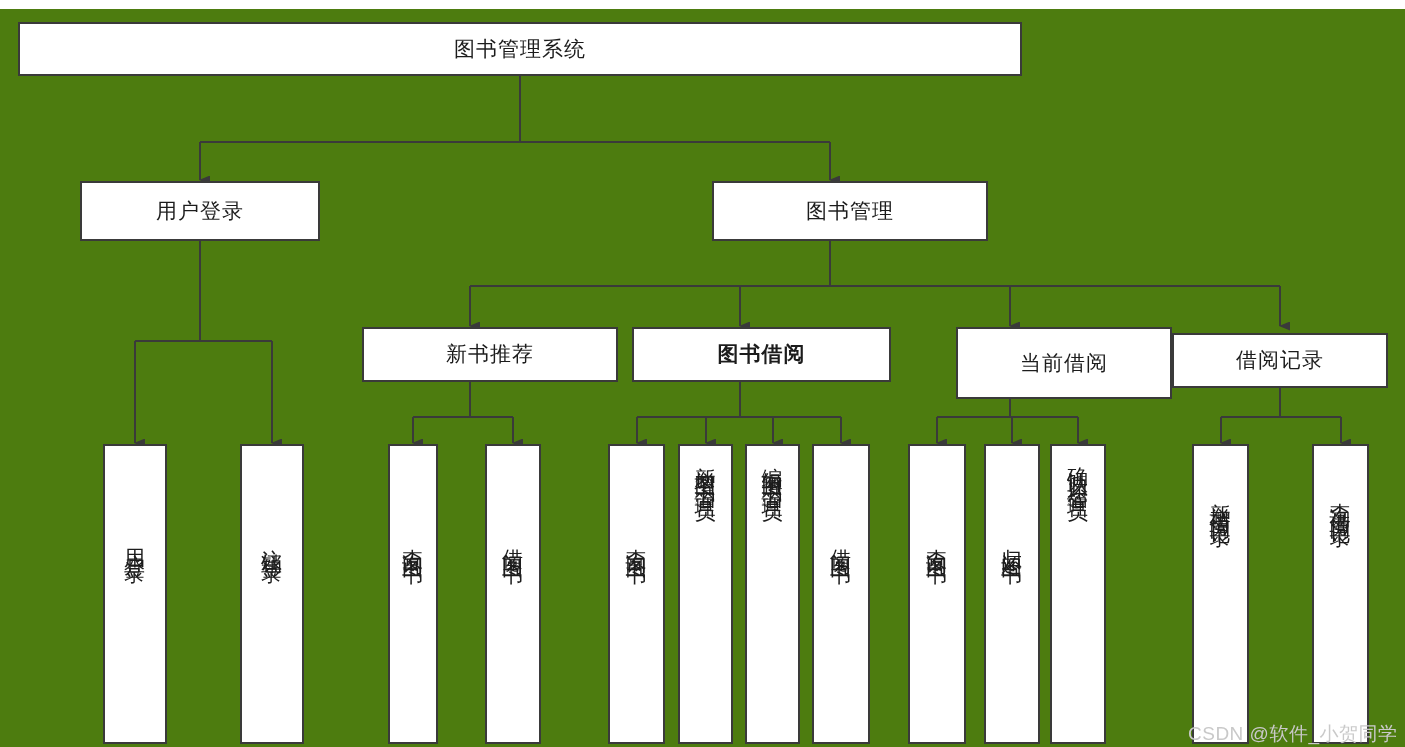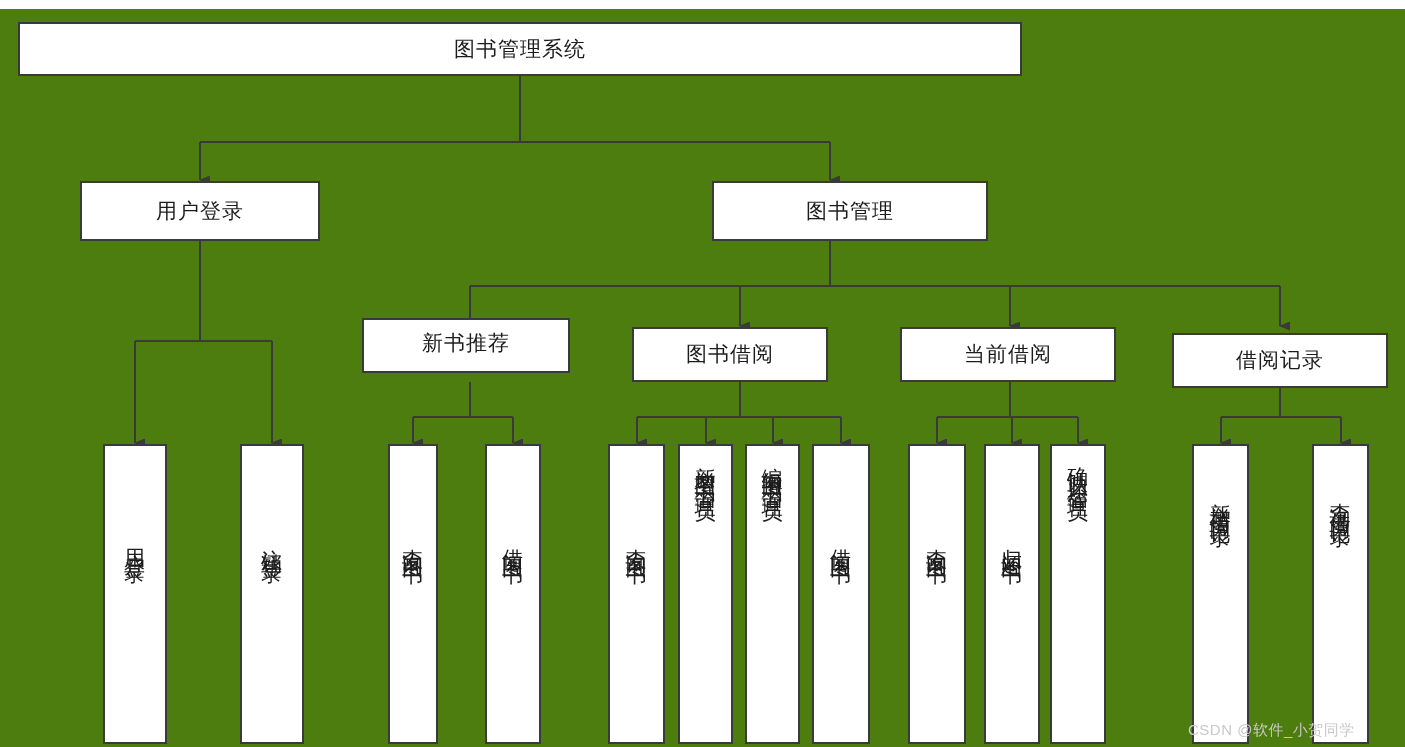--- a/index.html
+++ b/index.html
@@ -32,21 +32,21 @@
   .node.vert .lbl{
     writing-mode:vertical-rl;
     text-orientation:upright;
     font-size:21px;
     letter-spacing:5px;
     line-height:1;
   }
   .watermark{
     position:absolute;
     color:#c9c9c9;
-    font-size:15px;
+    font-size:19px;
     white-space:nowrap;
     letter-spacing:0.5px;
   }
 </style>
 </head>
 <body>
 
 <div id="stage">
   <svg class="edges" viewBox="0 0 1405 747" xmlns="http://www.w3.org/2000/svg">
     <defs>
@@ -94,27 +94,27 @@
   <div id="node-layer">
       <div class="node horiz" style="left: 18px; top: 13px; width: 1004px; height: 54px;">
         <span class="lbl">图书管理系统</span>
       </div>
       <div class="node horiz" style="left: 80px; top: 172px; width: 240px; height: 60px;">
         <span class="lbl">用户登录</span>
       </div>
       <div class="node horiz" style="left: 712px; top: 172px; width: 276px; height: 60px;">
         <span class="lbl">图书管理</span>
       </div>
-      <div class="node horiz" style="left: 362px; top: 309px; width: 208px; height: 55px; font-family: Liberation Mono, monospace;">
+      <div class="node horiz" style="left: 362px; top: 318px; width: 256px; height: 55px;">
         <span class="lbl">新书推荐</span>
       </div>
-      <div class="node horiz" style="left: 632px; top: 318px; width: 196px; height: 55px;">
+      <div class="node horiz" style="left: 632px; top: 318px; width: 259px; height: 55px; font-weight: bold;">
         <span class="lbl">图书借阅</span>
       </div>
-      <div class="node horiz" style="left: 900px; top: 318px; width: 216px; height: 55px;">
+      <div class="node horiz" style="left: 956px; top: 318px; width: 216px; height: 72px;">
         <span class="lbl">当前借阅</span>
       </div>
       <div class="node horiz" style="left: 1172px; top: 324px; width: 216px; height: 55px;">
         <span class="lbl">借阅记录</span>
       </div>
       <div class="node vert" style="left: 103px; top: 435px; width: 64px; height: 300px; padding-top: 86px;">
         <span class="lbl">用户登录</span>
       </div>
       <div class="node vert" style="left: 240px; top: 435px; width: 64px; height: 300px; padding-top: 86px;">
         <span class="lbl">注销登录</span>

